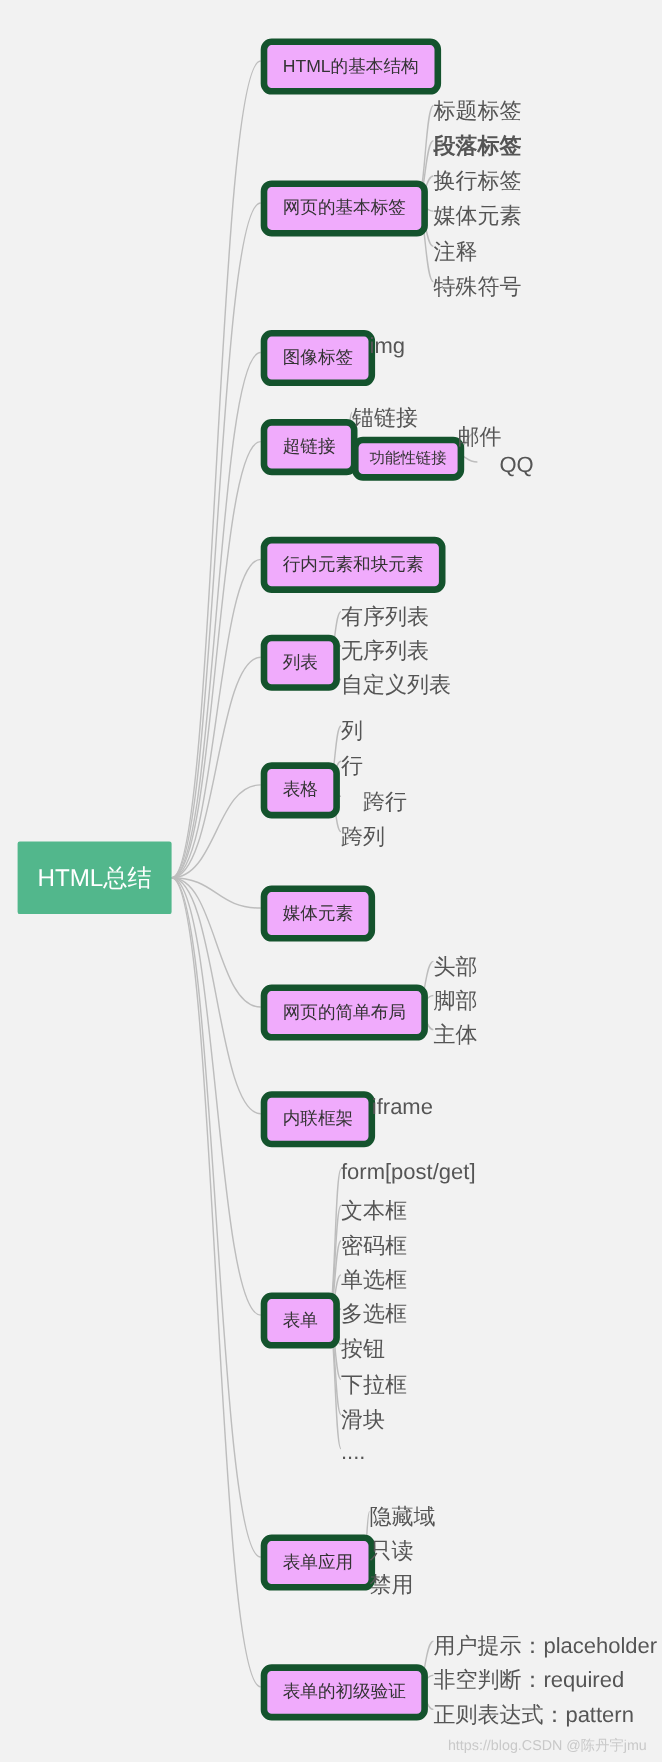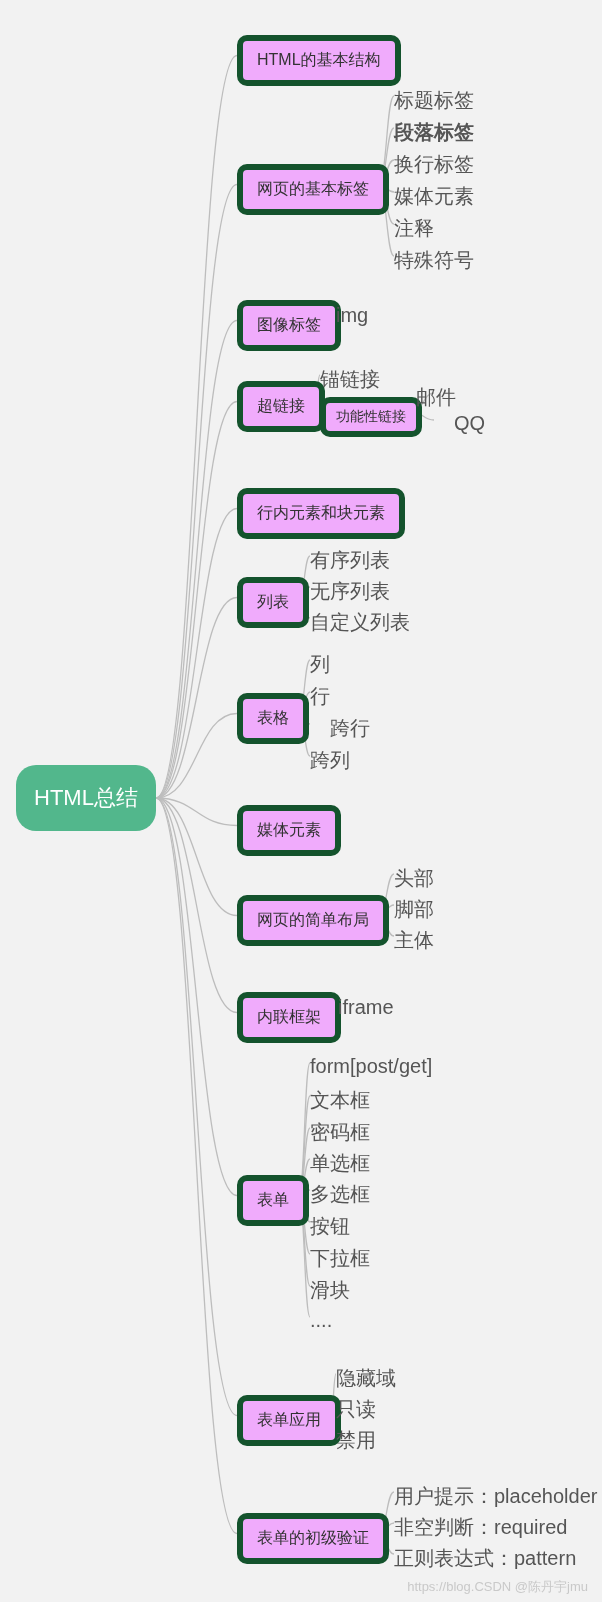--- a/index.html
+++ b/index.html
@@ -20,21 +20,21 @@
     pointer-events: none;
   }
   .node {
     position: absolute;
     box-sizing: border-box;
     white-space: nowrap;
   }
   .root {
     background: #52b78c;
     color: #ffffff;
-    border-radius: 20px;
+    border-radius: 2px;
     font-size: 22px;
     padding: 18px 18px;
     text-align: center;
   }
   .topic {
     background: #f0abfc;
     color: #333333;
     border: 6px solid #14532d;
     border-radius: 10px;
     font-size: 16px;

